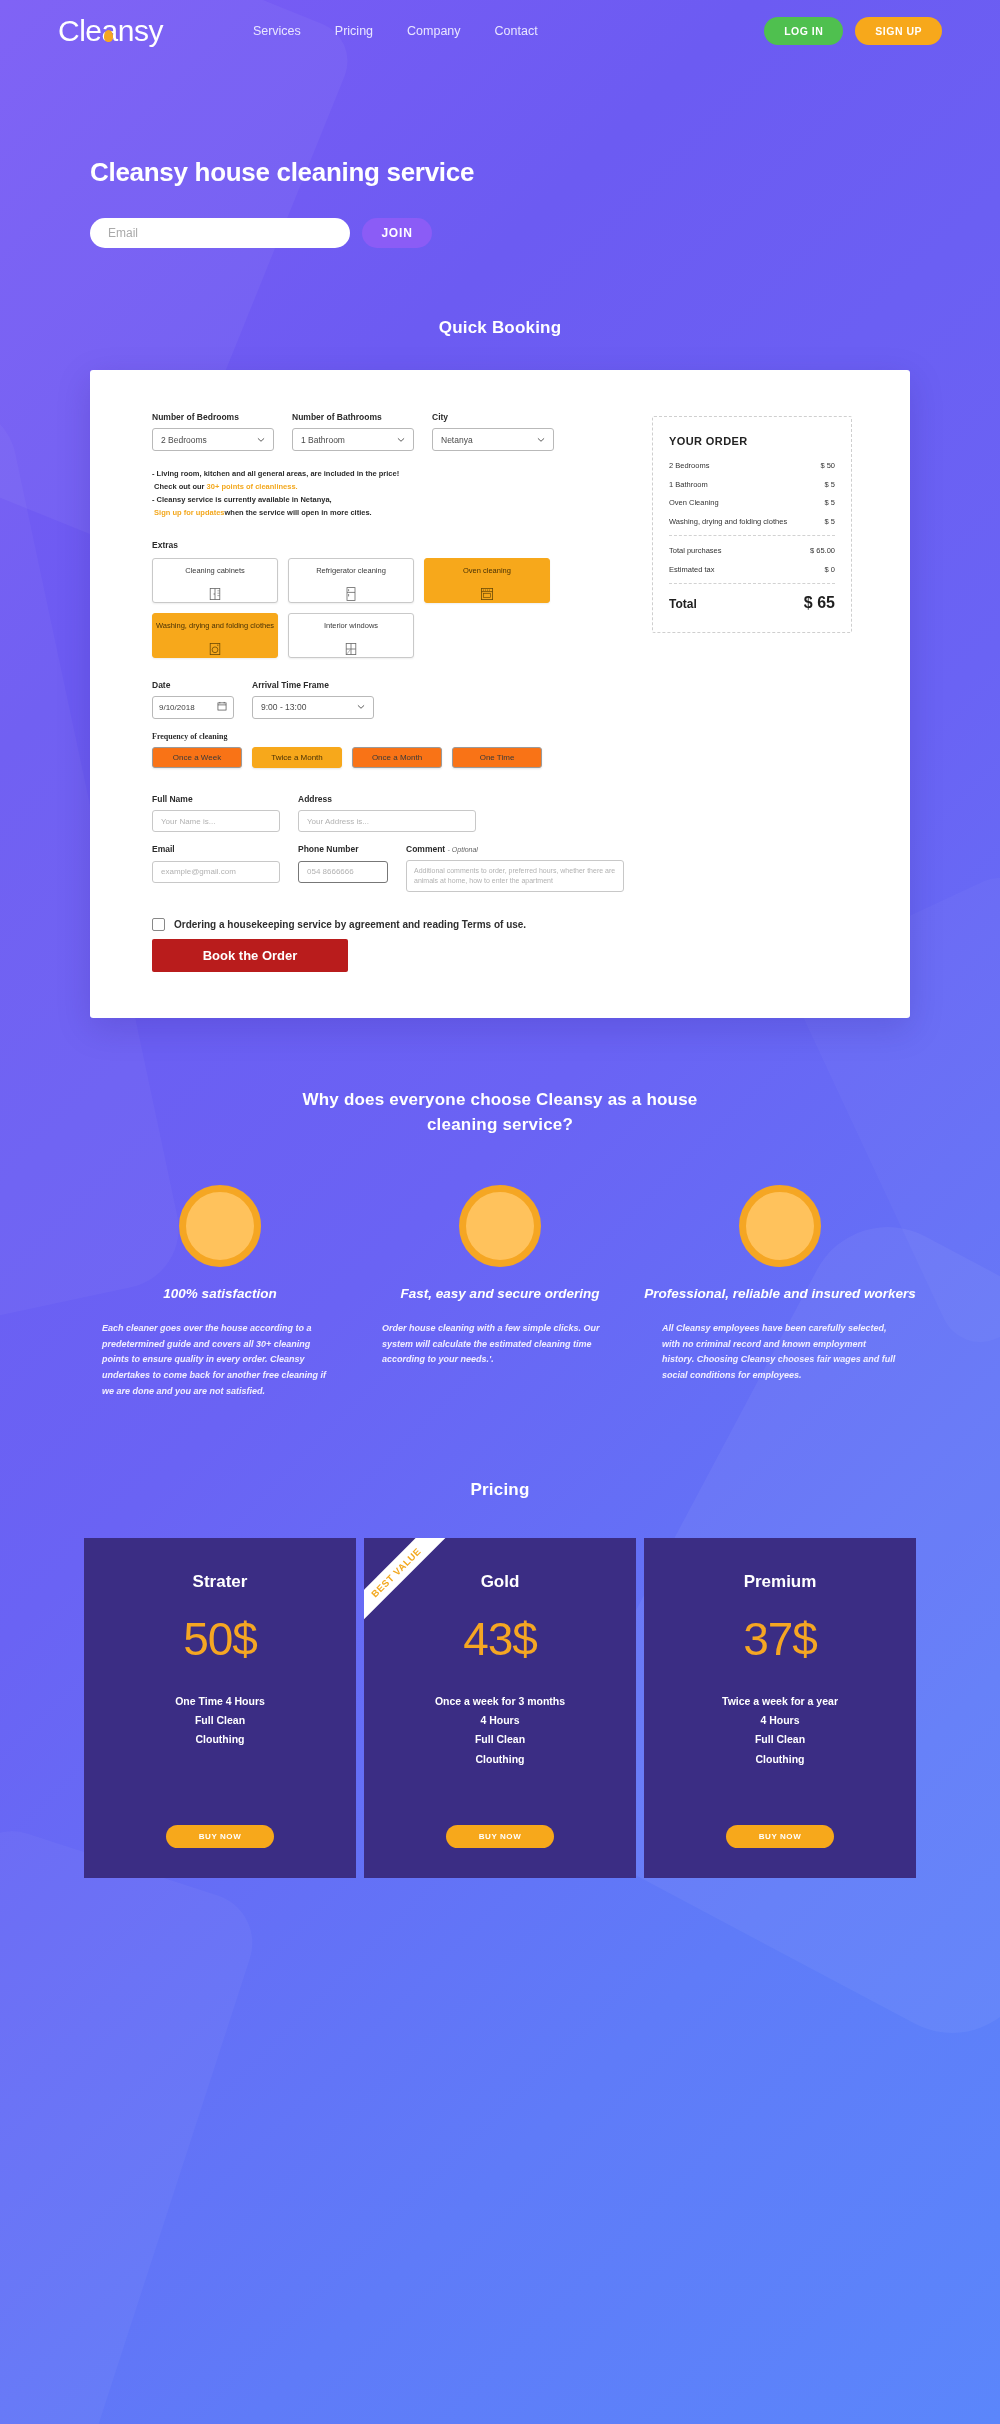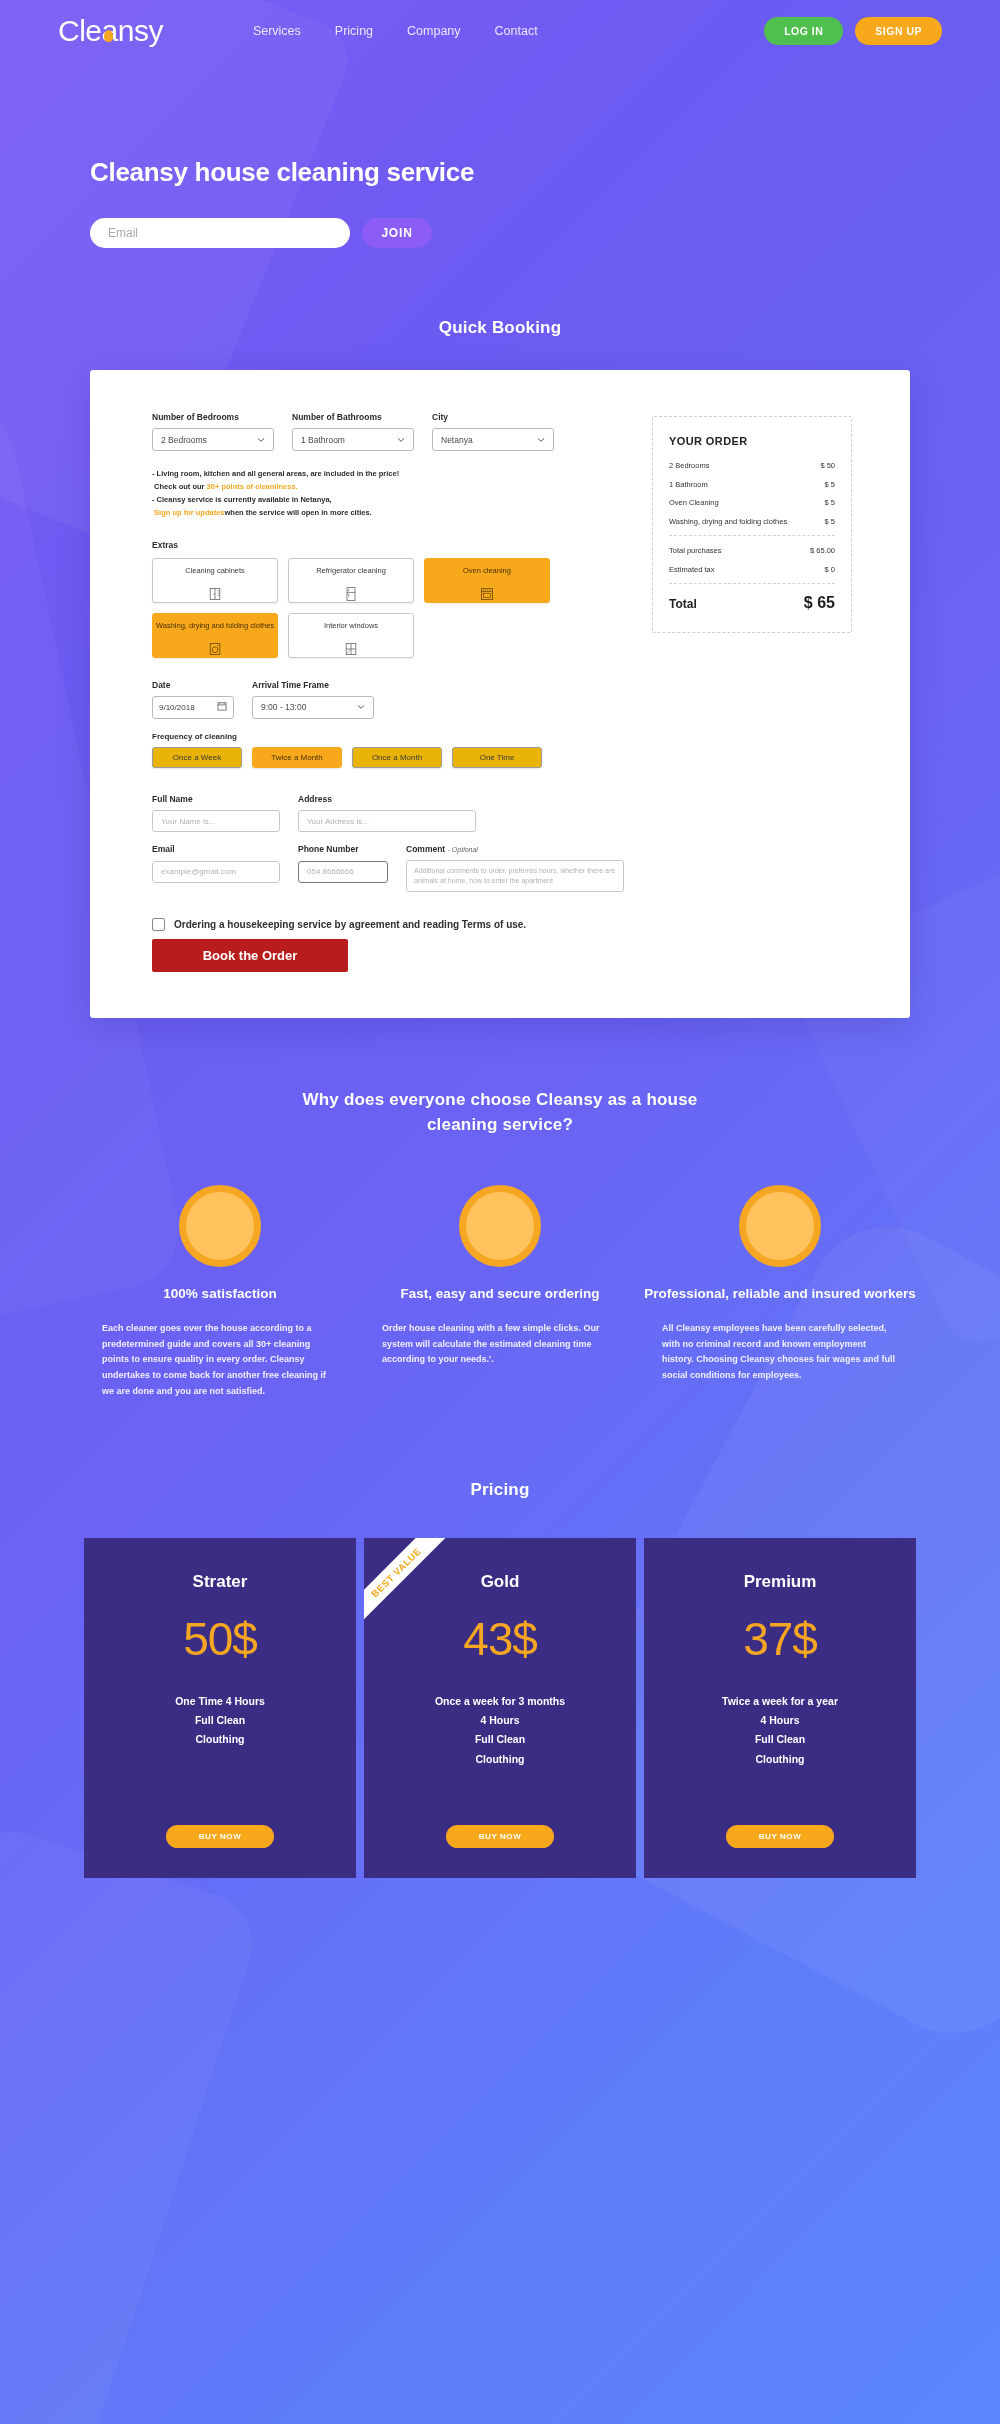--- a/index.html
+++ b/index.html
@@ -113,25 +113,25 @@
   .extra-card .ec-icon { margin-top: 3px; }
   .extra-card .ec-icon svg { display: block; }
 
   .dt-row { margin-top: 22px; display: flex; gap: 18px; }
   .date-box {
     width: 82px; height: 23px; border: 1px solid #b9b9b9; border-radius: 3px;
     display: flex; align-items: center; padding: 0 6px; font-size: 8px; color: #3e3e3e;
     cursor: pointer; background: #fff;
   }
   .date-box .val { flex: 1; }
-  .freq-label { margin-top: 13px; font-size: 8px; font-weight: bold; }
+  .freq-label { margin-top: 13px; font-size: 8px; font-weight: bold; font-family: Liberation Serif, serif; }
   .freq-row { margin-top: 6px; display: flex; gap: 10px; }
   .freq-btn {
     width: 90px; height: 21px; border: 1px solid #9a9a9a; border-radius: 3px;
-    background: #eab308; font-size: 8px; color: #3a3a3a; cursor: pointer;
+    background: #f97316; font-size: 8px; color: #3a3a3a; cursor: pointer;
     display: flex; align-items: center; justify-content: center;
     font-family: "Liberation Sans", sans-serif;
     box-shadow: 0 1px 2px rgba(0,0,0,0.10);
   }
   .freq-btn.sel { background: #f7a81b; border-color: #f7a81b; color: #4a3205; }
 
   .contact-block { margin-top: 26px; }
   .cr { display: flex; gap: 18px; }
   .inp {
     border: 1px solid #c8c8c8; border-radius: 3px; height: 22px;
@@ -173,21 +173,21 @@
   .ol-row .pc { white-space: nowrap; }
   .ol-div { border-top: 1px dashed #d2d2d2; margin: 4px 0 10px; }
   .ol-total { display: flex; align-items: baseline; margin-top: 4px; }
   .ol-total .nm { flex: 1; font-size: 12px; font-weight: bold; color: #1f1f1f; }
   .ol-total .pc { font-size: 16px; font-weight: bold; color: #1f1f1f; }
 
   
   .why-title { margin-top: 70px; line-height: 1.45; }
   .why-title .l2 { display: block; }
   .why-grid { position: relative; z-index: 5; display: flex; margin-top: 48px; padding: 0 80px; gap: 0; }
-  .why-col { width: 280px; text-align: center; }
+  .why-col { width: 280px; text-align: center; font-style: italic; }
   .why-circle {
     width: 82px; height: 82px; border-radius: 50%;
     background: #ffc25c; border: 7px solid #f5a623; margin: 0 auto;
   }
   .why-h { margin-top: 18px; font-size: 13.5px; font-weight: bold; line-height: 1.3; }
   .why-p { margin-top: 18px; font-size: 9px; line-height: 1.75; color: #f2efff;
            font-weight: 600; text-align: left; padding: 0 22px; }
 
   
   .pricing-title { margin-top: 80px; }

